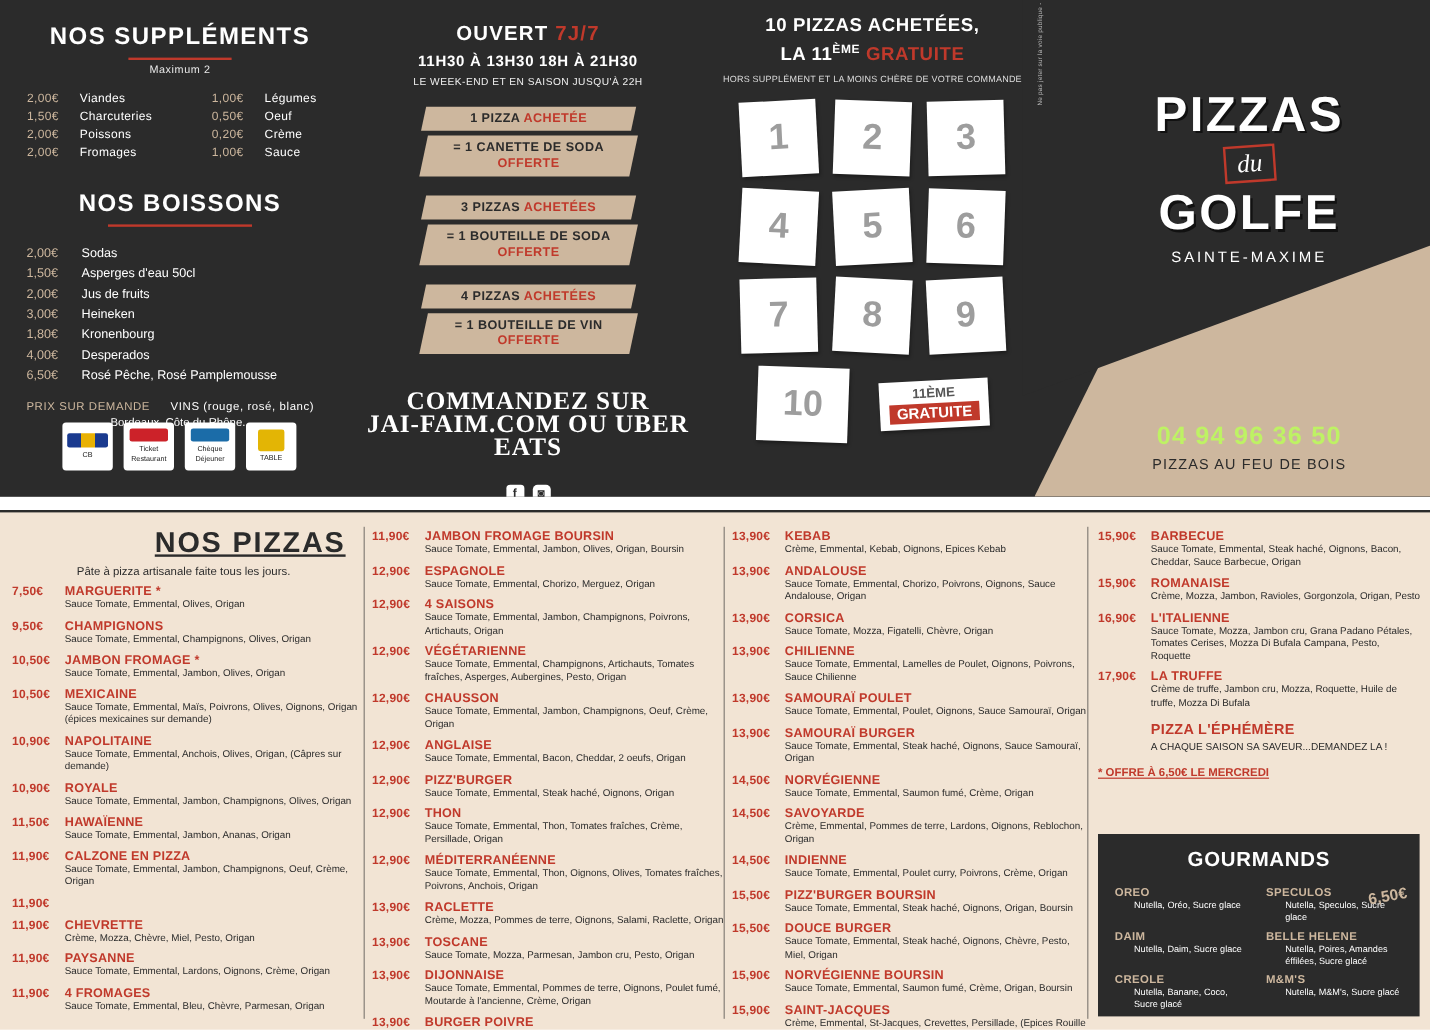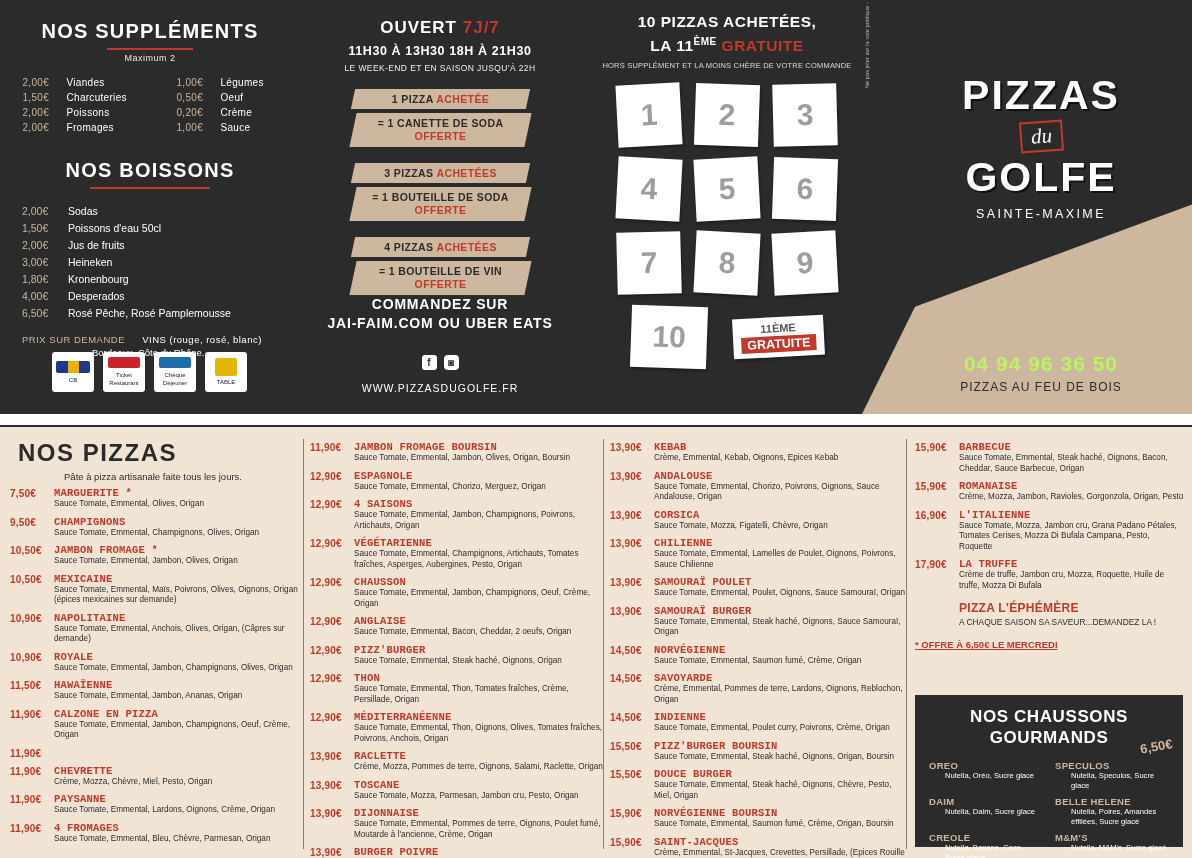--- a/index.html
+++ b/index.html
@@ -64,21 +64,21 @@
     background:#cdb79e;color:#2b2b2b;font-size:10.5px;font-weight:bold;letter-spacing:.4px;
     padding:4px 0;transform:skewX(-12deg);
   }
   .offer .band span.red{color:#c0392b;}
   .offer .band2{
     background:#cdb79e;color:#2b2b2b;font-size:10.5px;font-weight:bold;letter-spacing:.4px;
     padding:4px 6px;transform:skewX(-12deg);margin-top:4px;line-height:13px;
   }
   .offer .band2 .red{color:#c0392b;}
   .offer .inner{transform:skewX(12deg);}
-  .cmd{font-size:14px;font-weight:bold;letter-spacing:.8px;line-height:19px;}
+  .cmd{margin-top:30px;font-size:21px;font-weight:bold;letter-spacing:.8px;line-height:19px;font-family:Liberation Serif, serif;}
   .socials{margin-top:22px;display:flex;gap:7px;justify-content:center;}
   .soc{width:15px;height:15px;border-radius:3px;background:#fff;color:#2b2b2b;font-size:10px;
        display:flex;align-items:center;justify-content:center;font-weight:bold;}
   .soc.ig{border-radius:4px;}
   .site{margin-top:12px;font-size:10.5px;letter-spacing:1px;}
 
   
   .col3{position:absolute;left:572px;top:0;width:310px;height:414px;color:#fff;text-align:center;}
   .fid-t{font-size:15.5px;font-weight:bold;letter-spacing:.5px;margin-top:12px;line-height:20px;}
   .fid-t .red{color:#c0392b;}
@@ -116,34 +116,34 @@
   }
   .logo-g{font-size:41px;font-weight:bold;letter-spacing:2px;text-shadow:2px 2px 0 #111;}
   .logo-sm{font-size:12.5px;letter-spacing:2.4px;margin-top:6px;color:#fff;}
   .phone{position:absolute;left:0;right:0;top:352px;color:#bef264;font-size:21px;font-weight:bold;letter-spacing:1px;}
   .feu{position:absolute;left:0;right:0;top:380px;color:#2b2b2b;font-size:12px;letter-spacing:1px;}
 
   
   .bottom{position:absolute;left:0;top:425px;width:1192px;height:433px;background:#f2e4d4;border-top:2px solid #2b2b2b;}
   .sep{position:absolute;top:12px;width:1px;height:410px;background:#2b2b2b;opacity:.55;}
 
-  .pz-title{position:absolute;left:18px;top:12px;width:270px;text-align:left;color:#2b2b2b;
-    font-size:24px;font-weight:bold;letter-spacing:1.5px;}
+  .pz-title{position:absolute;left:18px;top:12px;width:270px;text-align:right;color:#2b2b2b;
+    font-size:24px;font-weight:bold;letter-spacing:1.5px;text-decoration:underline;}
   .pz-sub{position:absolute;left:18px;top:44px;width:270px;text-align:center;color:#2b2b2b;font-size:9.5px;}
 
   .col{position:absolute;top:0;}
   .c1{left:10px;top:60px;width:290px;}
   .c2{left:310px;top:14px;width:295px;}
   .c3{left:610px;top:14px;width:300px;}
   .c4{left:915px;top:14px;width:270px;}
 
   .item{margin-bottom:6px;display:flex;align-items:flex-start;}
   .item .price{color:#c0392b;font-size:10px;font-weight:bold;width:44px;flex:0 0 44px;padding-top:1px;letter-spacing:.2px;}
   .item .body{flex:1;}
-  .item .nm{color:#c0392b;font-size:10.5px;font-weight:bold;letter-spacing:.2px;font-family:Liberation Mono, monospace;}
+  .item .nm{color:#c0392b;font-size:10.5px;font-weight:bold;letter-spacing:.2px;}
   .item .ing{color:#2b2b2b;font-size:8.2px;line-height:10.5px;margin-top:0px;}
 
   .ephemere{margin-top:10px;margin-left:44px;}
   .ephemere .t{color:#c0392b;font-size:12px;font-weight:bold;letter-spacing:.3px;}
   .ephemere .d{color:#2b2b2b;font-size:8.4px;margin-top:2px;}
   .offre-merc{margin-top:12px;margin-left:0px;color:#c0392b;font-size:9.5px;font-weight:bold;text-decoration:underline;}
 
   .chaussons{
     position:absolute;left:915px;top:268px;width:268px;height:152px;background:#2b2b2b;color:#fff;
   }
@@ -187,21 +187,21 @@
         <div class="nm">Fromages</div>
         <div class="pr">1,00€</div>
         <div class="nm">Sauce</div>
       </div>
 
       <div class="h-title t-bois">NOS BOISSONS</div>
       <div class="rule2"></div>
 
       <div class="bois">
         <div><span class="pr">2,00€</span><span class="nm">Sodas</span></div>
-        <div><span class="pr">1,50€</span><span class="nm">Poissons d'eau 50cl</span></div>
+        <div><span class="pr">1,50€</span><span class="nm">Asperges d'eau 50cl</span></div>
         <div><span class="pr">2,00€</span><span class="nm">Jus de fruits</span></div>
         <div><span class="pr">3,00€</span><span class="nm">Heineken</span></div>
         <div><span class="pr">1,80€</span><span class="nm">Kronenbourg</span></div>
         <div><span class="pr">4,00€</span><span class="nm">Desperados</span></div>
         <div><span class="pr">6,50€</span><span class="nm">Rosé Pêche, Rosé Pamplemousse</span></div>
       </div>
 
       <div class="prix-dem">
         <span>PRIX SUR DEMANDE</span>
         <span class="v" style="margin-left:14px;">VINS (rouge, rosé, blanc)</span>
@@ -651,21 +651,20 @@
 
       <div class="ephemere">
         <div class="t">PIZZA L'ÉPHÉMÈRE</div>
         <div class="d">A CHAQUE SAISON SA SAVEUR...DEMANDEZ LA !</div>
       </div>
       <div class="offre-merc">* OFFRE À 6,50€ LE MERCREDI</div>
     </div>
 
     <div class="chaussons">
       <div class="ch-t">
-        <div>NOS CHAUSSONS</div>
         <div>GOURMANDS</div>
       </div>
       <div class="ch-price">6,50€</div>
       <div class="ch-grid">
         <div>
             <div class="ch-n">OREO</div>
             <div class="ch-d">Nutella, Oréo, Sucre glace</div>
           </div>
         <div>
             <div class="ch-n">SPECULOS</div>

